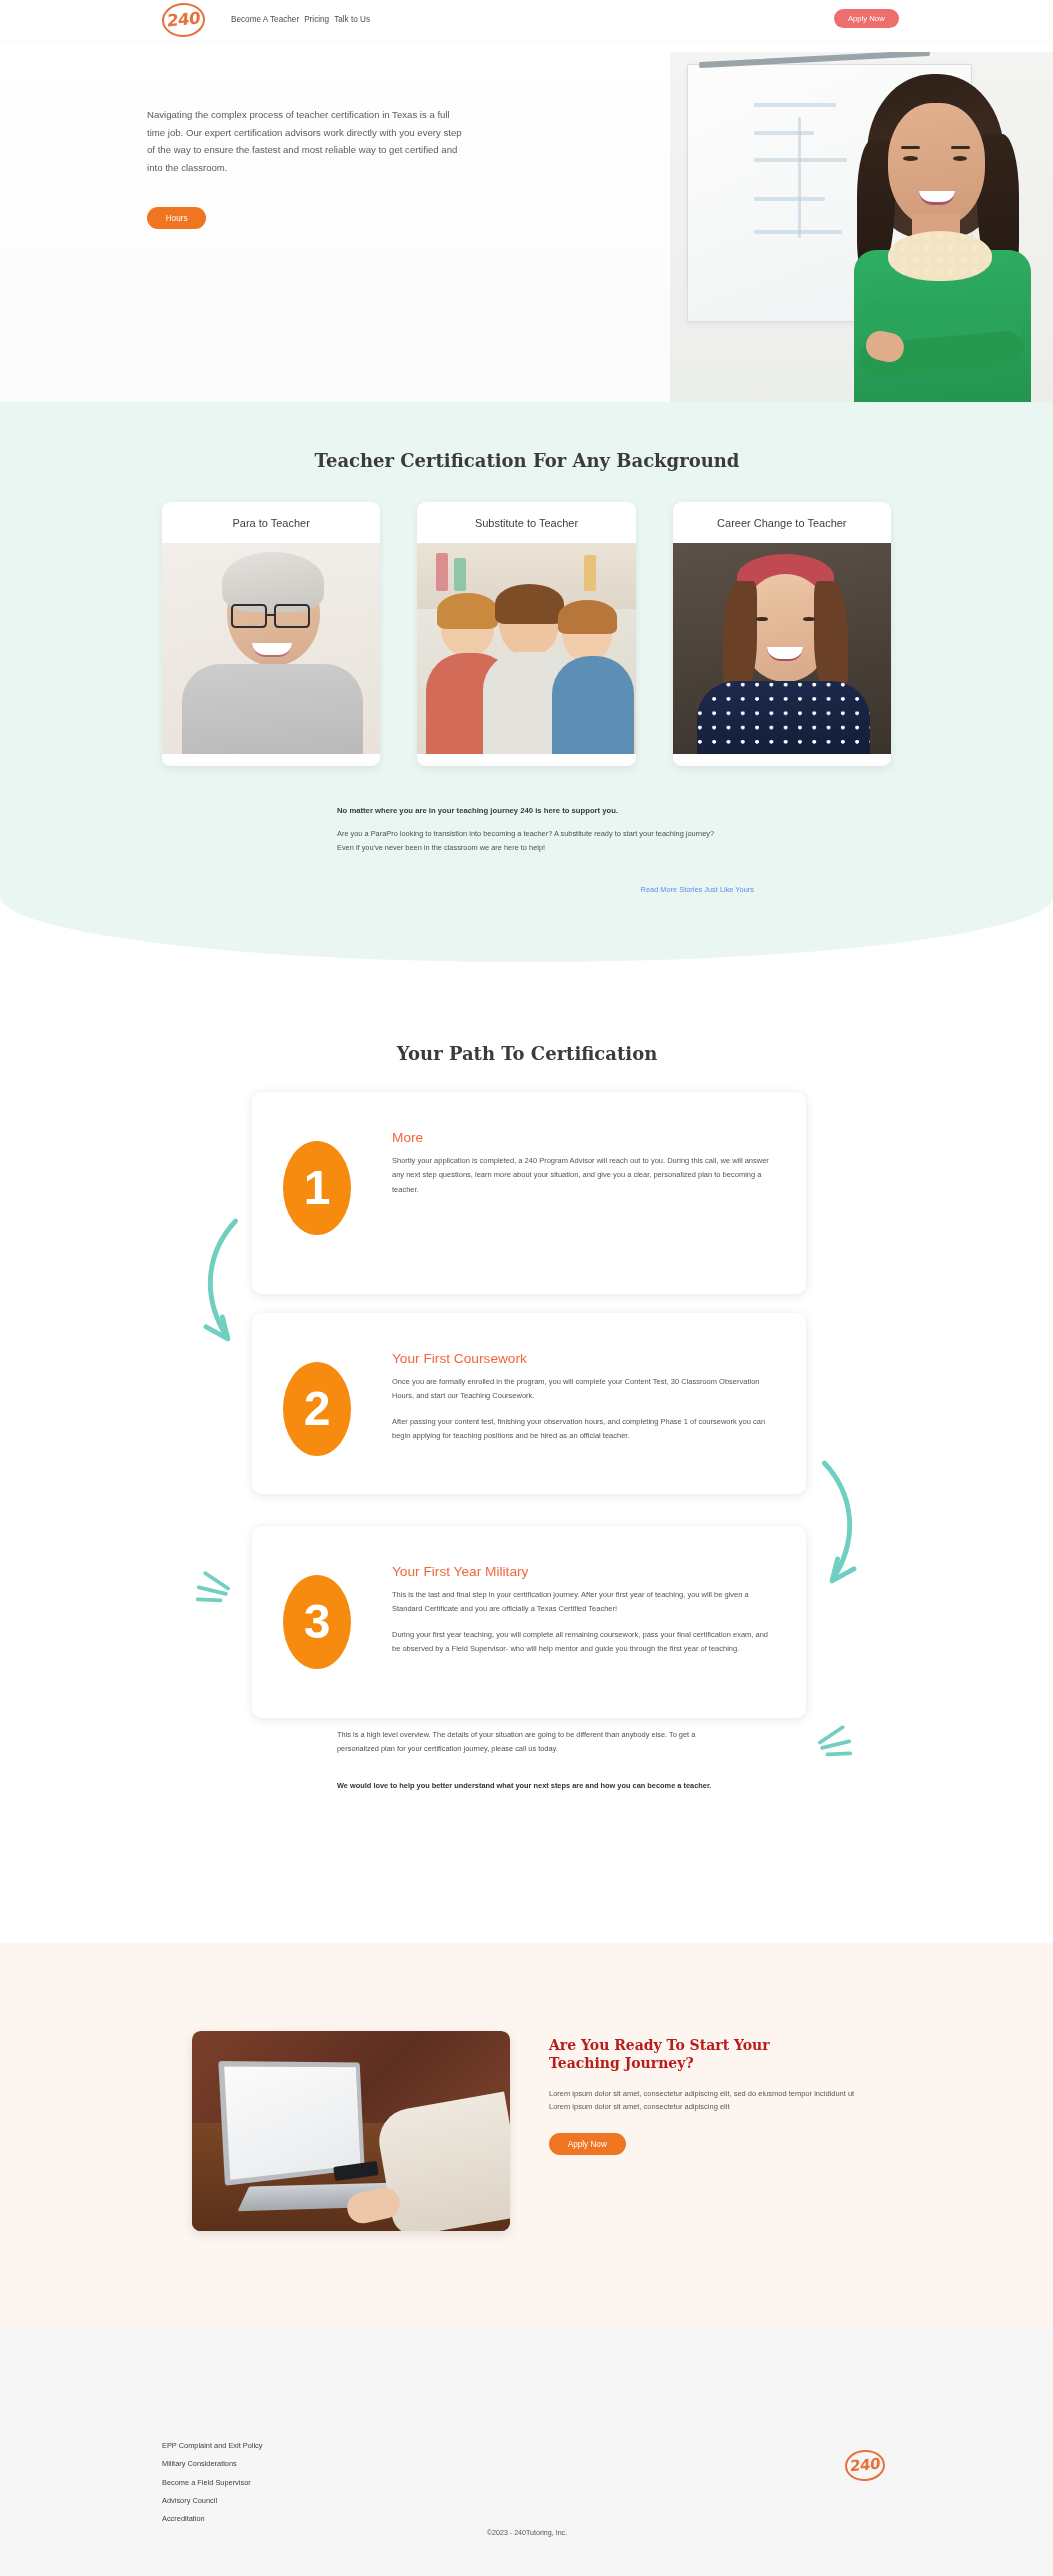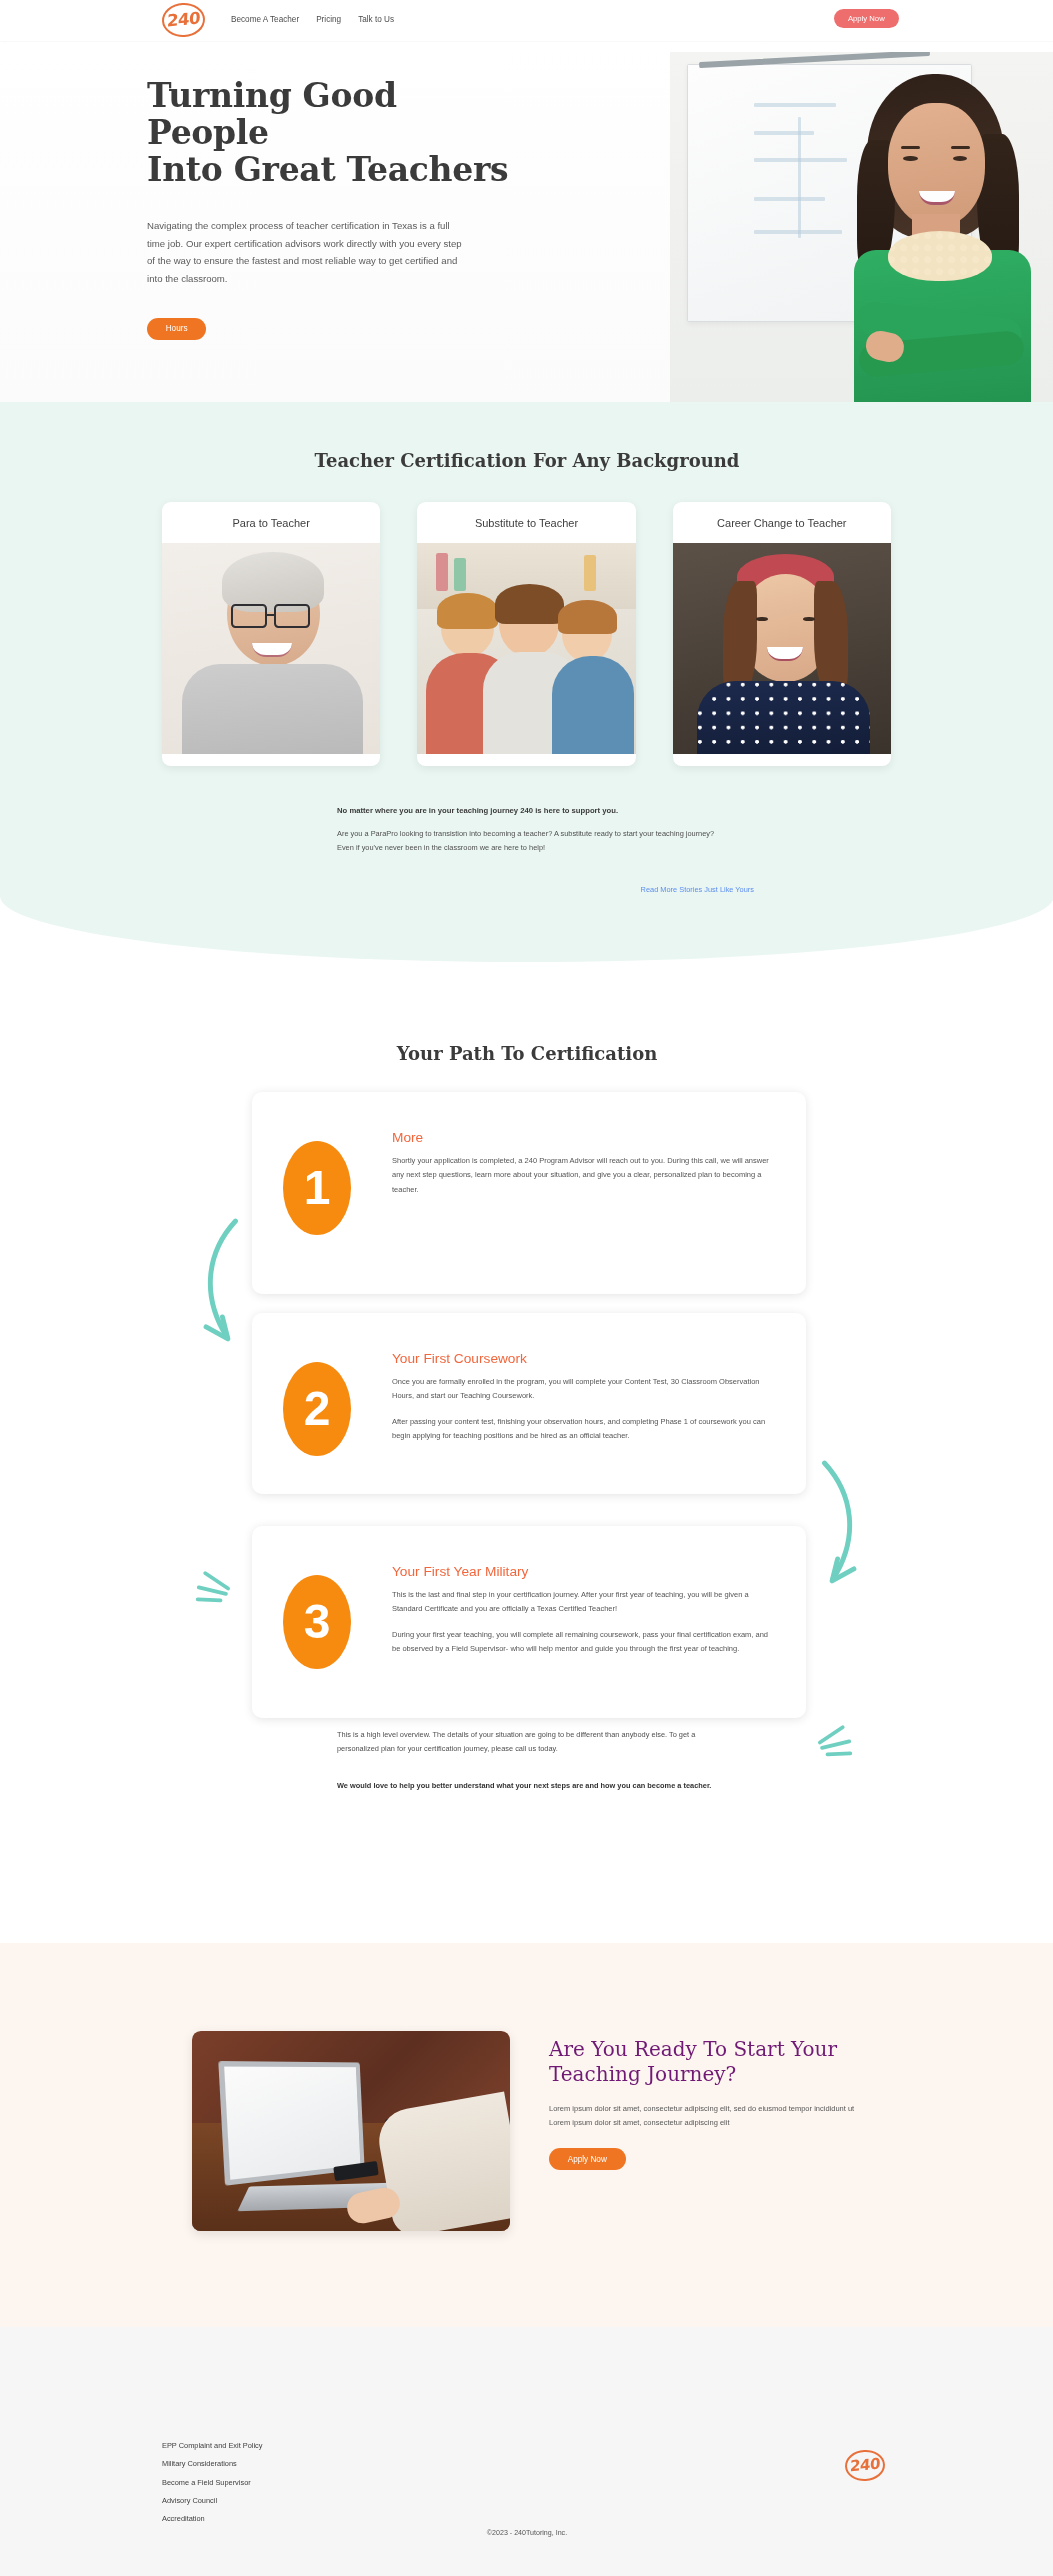--- a/index.html
+++ b/index.html
@@ -22,21 +22,21 @@
   .logo-oval {
     width: 43px; height: 34px; border: 2.2px solid #E8703A;
     border-radius: 50% / 50%; display: flex; align-items: center; justify-content: center;
     transform: rotate(-3deg);
   }
   .logo-text {
     font-family: "DejaVu Sans", sans-serif; font-weight: 700; font-size: 16.5px;
     color: #E8703A; letter-spacing: -0.5px; transform: skewX(-8deg) rotate(-2deg);
     line-height: 1;
   }
-  .nav-links { position: absolute; left: 231px; top: 15px; display: flex; gap: 17px; align-items: center; }
+  .nav-links { position: absolute; left: 231px; top: 15px; display: flex; gap: 5px; align-items: center; }
   .nav-links a {
     font-size: 8.2px; color: #4c4c4c; text-decoration: none; white-space: nowrap;
   }
   .header-cta {
     position: absolute; right: 155px; top: 9.3px;
     background: #EE6E6E; color: #ffffff; border: none; border-radius: 12px;
     padding: 5px 14.3px; font-size: 7.7px; font-family: "Liberation Sans", sans-serif;
     cursor: pointer;
   }
 
@@ -242,22 +242,22 @@
     position:absolute; right:-5.5px; top:71px; width:132px; height:126px;
     background: linear-gradient(180deg,#efe8de,#ddd4c7); border-radius:33px 0 0 22px;
     transform: rotate(-10deg);
   }
   .cta-hand {
     position:absolute; left:155px; top:159px; width:53px; height:31px;
     background:#eec6a8; border-radius:15.4px; transform: rotate(-12deg);
   }
   .cta-copy { position: absolute; left: 549px; top: 94px; width: 329px; }
   .cta-title {
-    font-family: "DejaVu Serif", serif; font-weight: 400; font-size: 20px;
-    line-height: 1.26; color: #701a75;
+    font-family: "DejaVu Serif", serif; font-weight: 700; font-size: 14px;
+    line-height: 1.26; color: #b91c1c;
   }
   .cta-sub { margin-top: 14.3px; font-size: 7.5px; line-height: 1.85; color: #585858; width: 318px; }
   .cta-btn {
     margin-top: 18.7px; background: #F07522; color: #ffffff; border: none;
     border-radius: 12px; padding: 6.6px 18.7px; font-size: 8.2px; cursor: pointer;
     font-family: "Liberation Sans", sans-serif;
   }
 
   
   .footer {
@@ -286,24 +286,20 @@
   <nav class="nav-links">
     <a href="#">Become A Teacher</a>
     <a href="#">Pricing</a>
     <a href="#">Talk to Us</a>
   </nav>
   <button class="header-cta">Apply Now</button>
 </header>
 
 <section class="hero">
   <div class="hero-copy">
-    <h1 class="hero-title">
-      <span>Turning Good People</span><br>
-      <span>Into Great Teachers</span>
-    </h1>
     <p class="hero-sub">Navigating the complex process of teacher certification in Texas is a full time job. Our expert certification advisors work directly with you every step of the way to ensure the fastest and most reliable way to get certified and into the classroom.</p>
     <button class="hero-btn">Hours</button>
   </div>
 
   <div class="hero-photo">
     <div class="hp-board">
       <div class="hp-scribble" style="left:66px;top:38px;width:82px;height:3.8px;"></div>
       <div class="hp-scribble" style="left:66px;top:66px;width:60px;height:3.8px;"></div>
       <div class="hp-scribble" style="left:66px;top:93px;width:93px;height:3.8px;"></div>
       <div class="hp-scribble" style="left:66px;top:132px;width:71px;height:3.8px;"></div>

